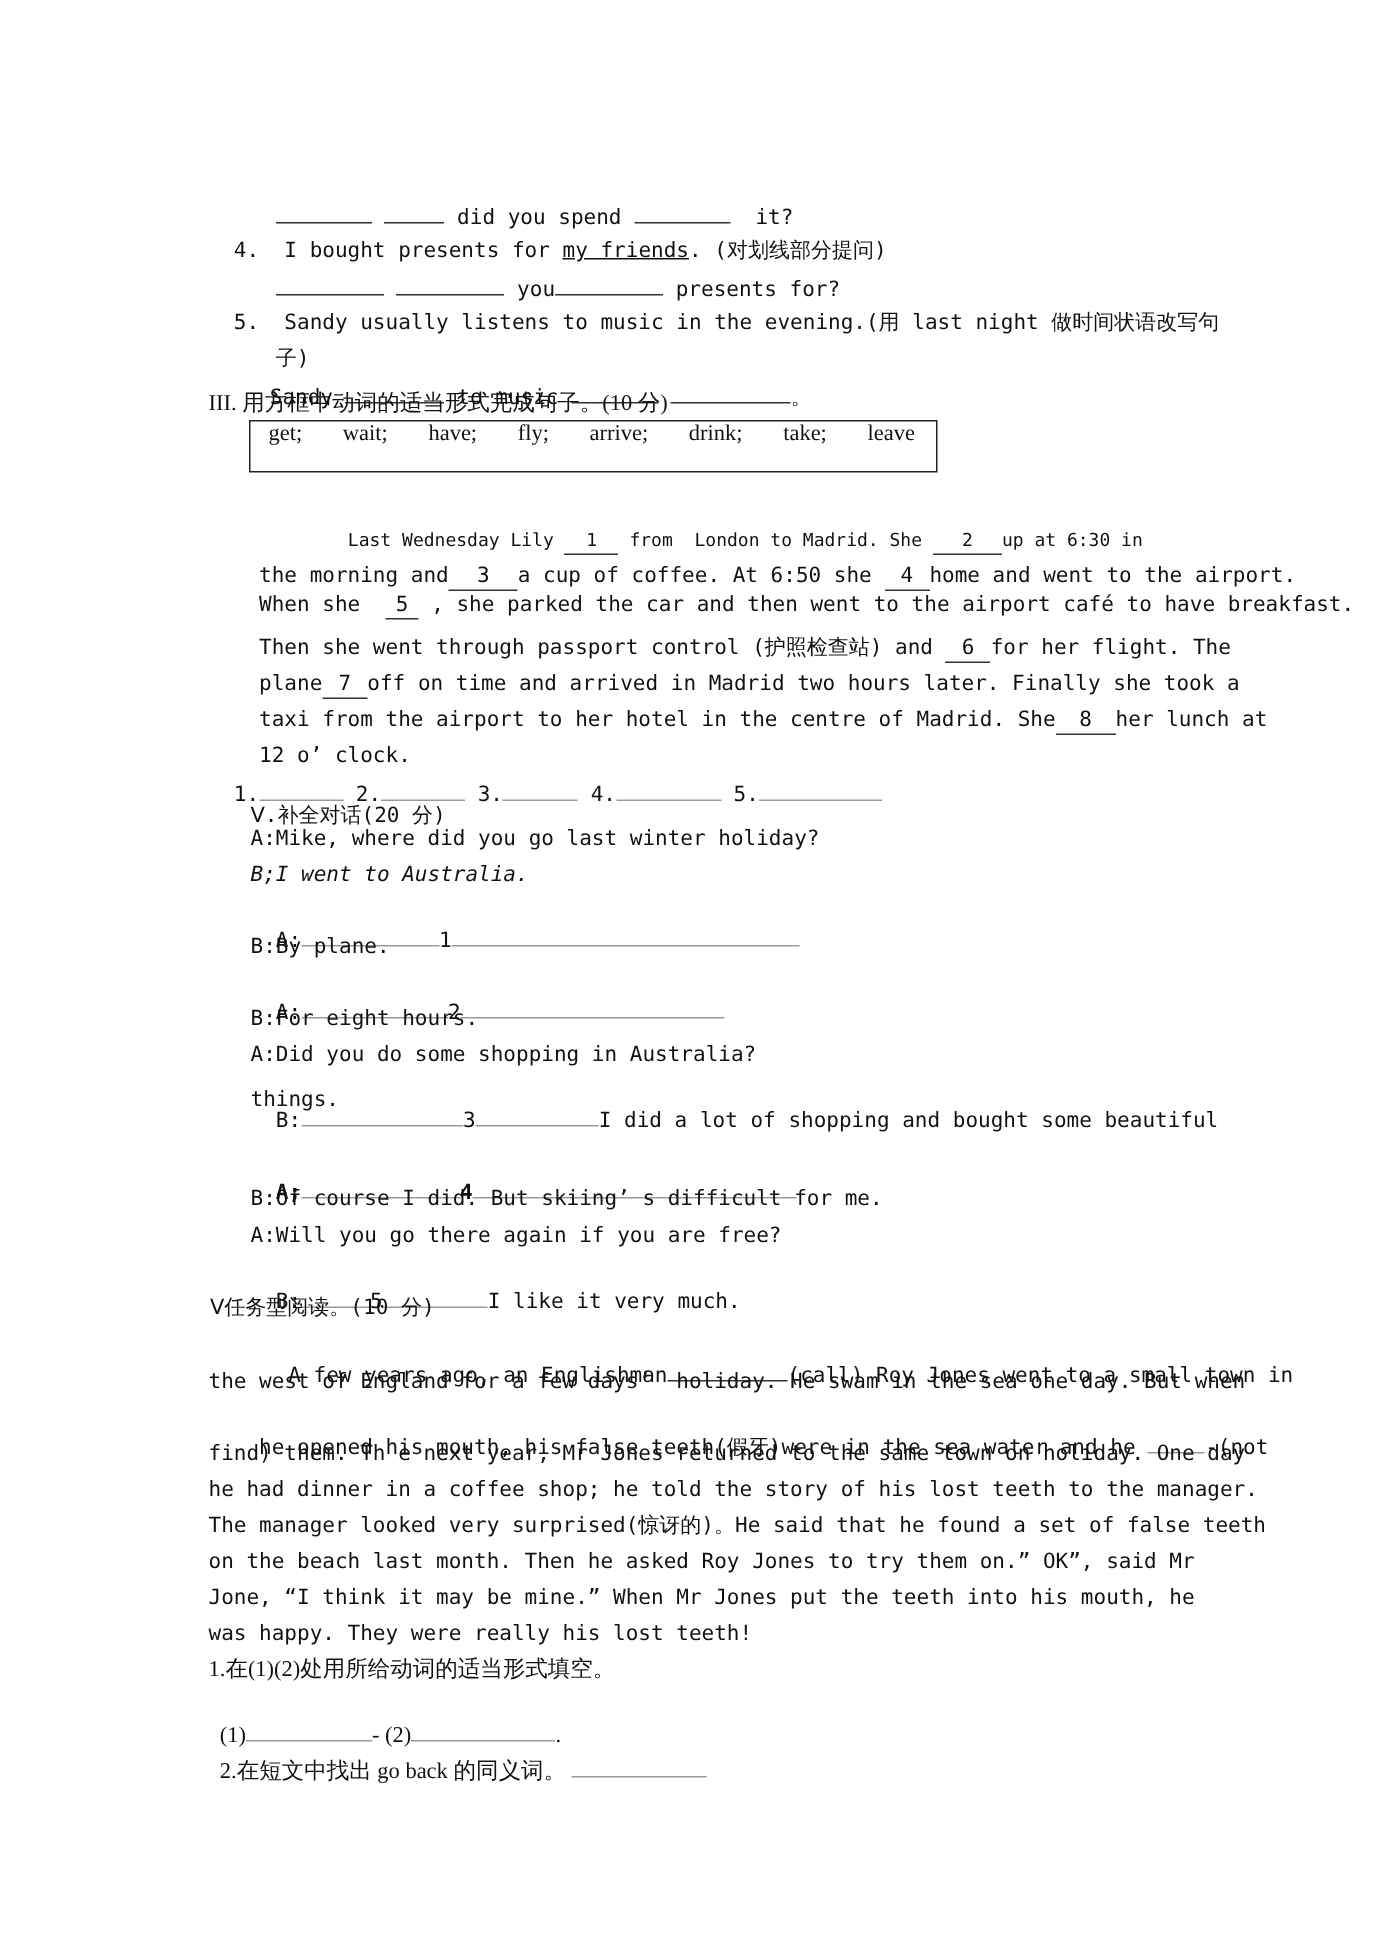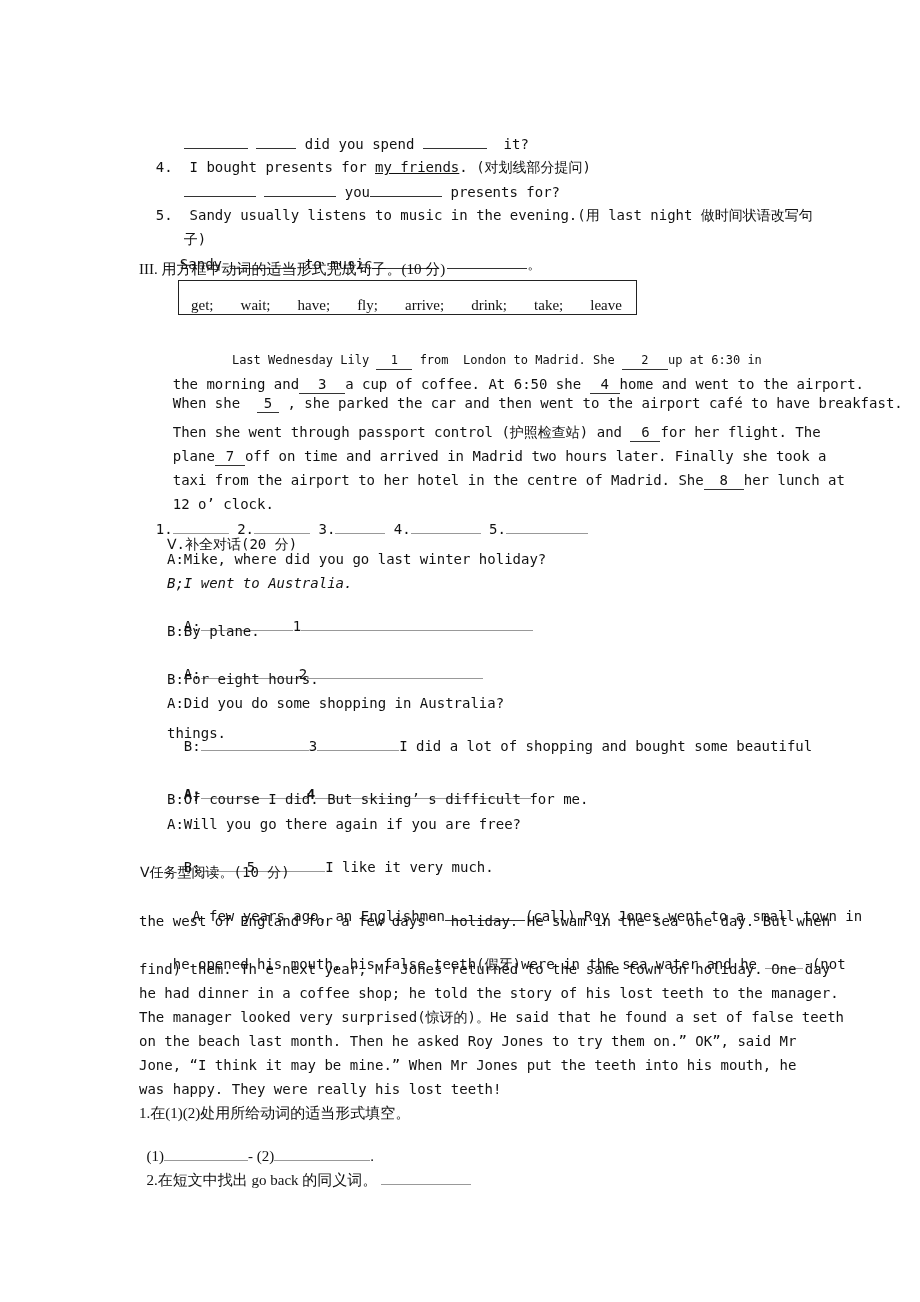--- a/index.html
+++ b/index.html
@@ -17,23 +17,22 @@
   }
   .serif { font-family: "Liberation Serif", "DejaVu Serif", serif; font-size: 15px; text-align: right; }
   .blank { display: inline-block; border-bottom: 1px solid #333; height: 14px; vertical-align: baseline; }
   .blank.grey { border-bottom-color: #999; }
   .num-blank { display: inline-block; border-bottom: 1px solid #333; text-align: center; }
   .underline { text-decoration: underline; }
   .word-box {
     position: absolute; left: 166px; top: 280px; width: 459px; height: 35px;
     border: 1.5px solid #222; box-sizing: border-box;
     font-family: "Liberation Serif", "DejaVu Serif", serif; font-size: 15px;
-    display: flex; align-items: flex-end; justify-content: space-between;
+    display: flex; align-items: flex-start; justify-content: space-between;
     padding: 0 14px 0 12px;
-    margin-left: 12px;
   }
 </style>
 </head>
 <body>
 
 <div class="line" style="left:167px; top:116px;">
   <span class="blank" style="width:64px;"></span> <span class="blank" style="width:40px;"></span> <span>did you spend</span> <span class="blank" style="width:64px;"></span>  <span>it?</span>
 </div>
 
 <div class="line" style="left:139px; top:140px;">

